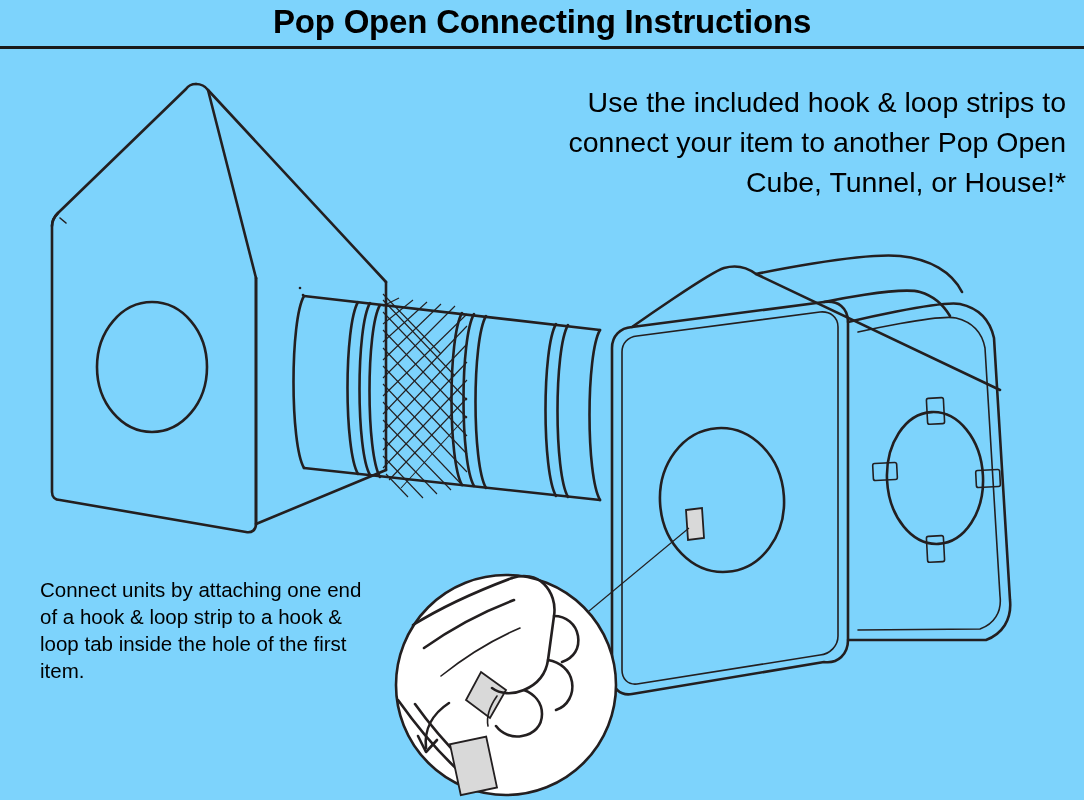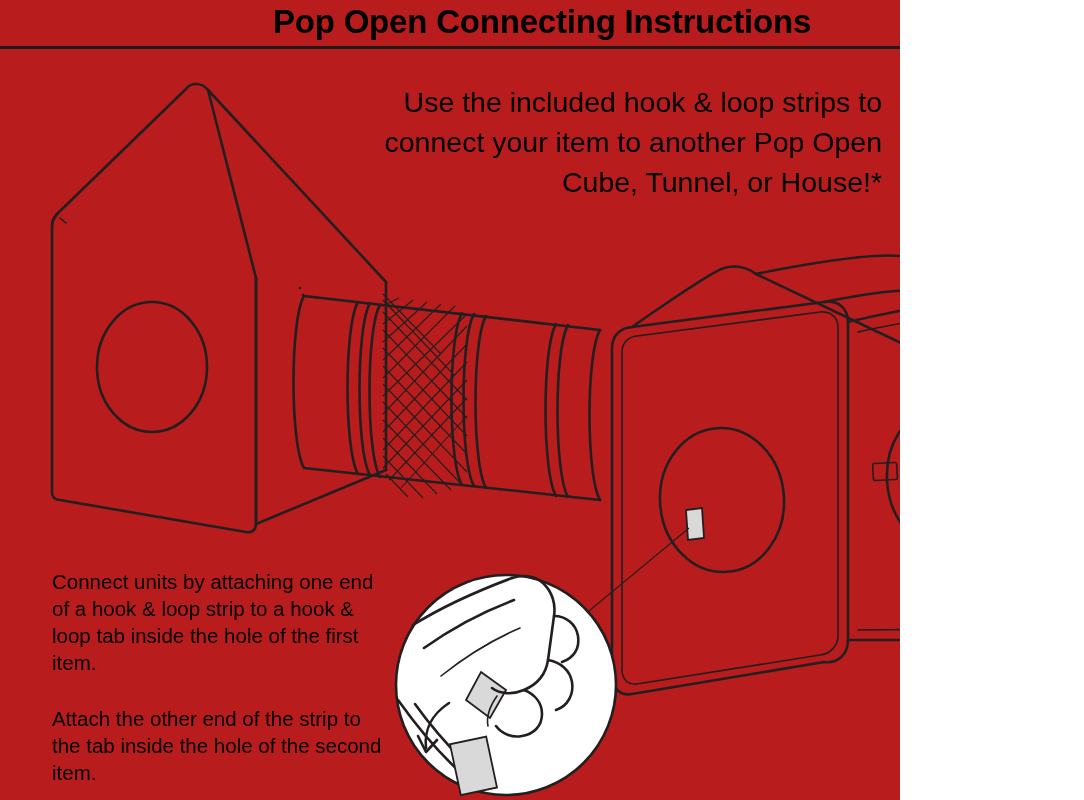--- a/index.html
+++ b/index.html
@@ -6,23 +6,23 @@
     margin: 0;
     padding: 0;
     background: #ffffff;
   }
   body {
     font-family: "Liberation Sans", sans-serif;
     color: #000000;
   }
   #page {
     position: relative;
-    width: 900px;
+    width: 1084px;
     height: 800px;
-    background: #b91c1c;
+    background: #7dd3fc;
     overflow: hidden;
   }
   
   .title {
     position: absolute;
     top: 2px;
     left: 0;
     width: 1084px;
     text-align: center;
     font-size: 33px;
@@ -44,24 +44,25 @@
     top: 82px;
     right: 18px;
     width: 566px;
     text-align: right;
     font-size: 28.5px;
     line-height: 40px;
   }
   
   .note {
     position: absolute;
-    left: 52px;
+    left: 40px;
     width: 330px;
     font-size: 20.5px;
     line-height: 27px;
+    margin-top: 8px;
   }
   .note-1 { top: 568px; }
   .note-2 { top: 705px; }
 
   
   #art {
     position: absolute;
     inset: 0;
     width: 1084px;
     height: 800px;
@@ -100,21 +101,20 @@
 <body>
 
 <div id="page">
 
   <div class="title">Pop Open Connecting Instructions</div>
   <div class="title-rule"></div>
 
   <div class="lead">Use the included hook &amp; loop strips to connect your item to another Pop Open Cube, Tunnel, or House!*</div>
 
   <div class="note note-1">Connect units by attaching one end of a hook &amp; loop strip to a hook &amp; loop tab inside the hole of the first item.</div>
-  <div class="note note-2">Attach the other end of the strip to the tab inside the hole of the second item.</div>
 
   <svg id="art" viewBox="0 0 1084 800">
 
     <g>
 
       <path class="ln" d="M196,84 C192,84 188,86 186,89 L58,213 C54,217 52,221 52,226 L52,492 C52,497 55,500 60,500 L246,532 C252,533 256,530 256,524 L256,278"></path>
 
       <path class="ln" d="M52,226 C52,221 54,217 58,213"></path>
 
       <path class="ln" d="M196,84 C201,84 205,86 208,90 L386,282"></path>

